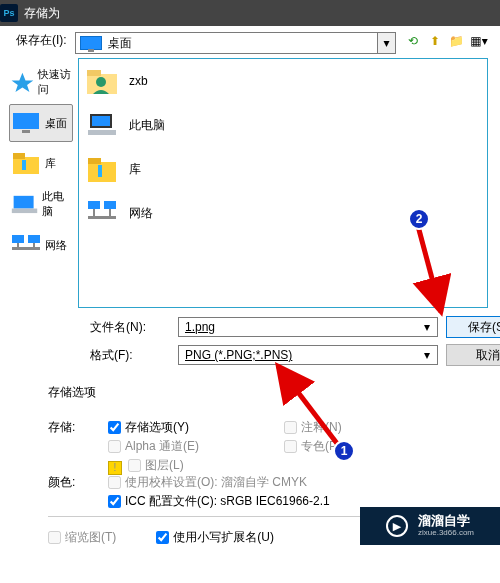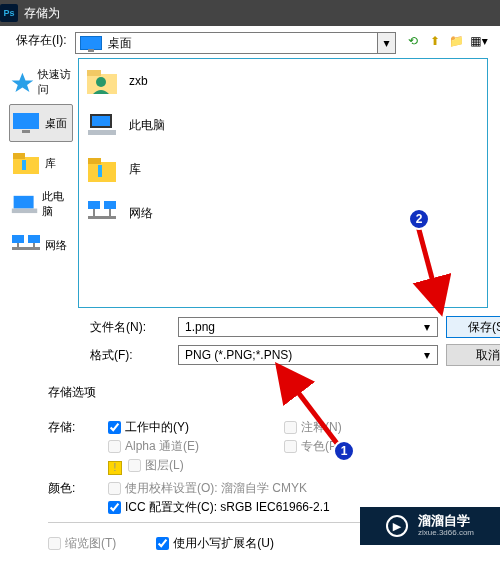--- a/index.html
+++ b/index.html
@@ -20,21 +20,21 @@
   .places { width: 74px; display: flex; flex-direction: column; align-items: center; padding-top: 4px; gap: 2px; }
   .place { width: 64px; display: flex; align-items: center; padding: 4px 0; font-size: 11px; gap: 3px; border: 1px solid transparent; }
   .place.sel { background: #e8e8e8; border: 1px solid #888; border-radius: 2px; }
   .place svg { width: 32px; height: 28px; }
 
   .item-list { flex: 1; height: 250px; border: 1px solid #2da3cc; background: #fff; overflow: auto; }
   .row { display: flex; align-items: center; height: 44px; padding: 0 6px; gap: 10px; font-size: 12px; }
   .row svg { width: 34px; height: 34px; }
 
   .fields { display: grid; grid-template-columns: 80px 260px 84px; gap: 6px 8px; padding: 8px 12px 8px 90px; font-size: 12px; align-items: center; }
-  .combo { height: 20px; border: 1px solid #7a7a7a; display: flex; align-items: center; padding: 0 6px; position: relative; background: #fff; }
+  .combo { height: 20px; border: 1px solid #7a7a7a; display: flex; align-items: center; padding: 0 6px; position: relative; background: #fff; text-decoration: underline; }
   .combo .arrow { position: absolute; right: 2px; top: 2px; width: 16px; height: 14px; display: flex; align-items: center; justify-content: center; }
   .btn { height: 22px; border: 1px solid #0078d7; background: #e5f1fb; display: flex; align-items: center; justify-content: center; font-size: 12px; }
   .btn.plain { border-color: #adadad; background: #e1e1e1; }
 
   .options { padding: 6px 40px 6px 48px; font-size: 12px; }
   .opt-title { margin: 4px 0 18px 0; }
   .opt-grid { display: grid; grid-template-columns: 60px 1fr 1fr; row-gap: 2px; align-items: center; padding-left: 0; }
   .cb { display: flex; align-items: center; gap: 4px; }
   .cb input { width: 13px; height: 13px; }
   .dis { color: #8c8c8c; }
@@ -172,21 +172,21 @@
   </div>
   <div class="btn plain">取消</div>
 </div>
 
 <div class="options">
   <div class="opt-title">存储选项</div>
   <div class="opt-grid">
     <span>存储:</span>
     <label class="cb">
         <input type="checkbox" checked="" style="">
-        <span>工作中的(Y)</span>
+        <span>存储选项(Y)</span>
       </label>
     <label class="cb dis">
         <input type="checkbox" disabled="" style="">
         <span>注释(N)</span>
       </label>
 
     <span></span>
     <label class="cb dis">
         <input type="checkbox" disabled="" style="">
         <span>Alpha 通道(E)</span>
@@ -198,21 +198,21 @@
 
     <span></span>
     <label class="cb dis">
         <span class="warn">!</span>
         <input type="checkbox" disabled="" style="">
         <span>图层(L)</span>
       </label>
     <span></span>
   </div>
 
-  <div class="opt-grid" style="margin-top:6px">
+  <div class="opt-grid" style="">
     <span>颜色:</span>
     <label class="cb dis" style="grid-column:2/4">
         <input type="checkbox" disabled="" style="">
         <span>使用校样设置(O): 溜溜自学 CMYK</span>
       </label>
     <span></span>
     <label class="cb" style="grid-column:2/4">
         <input type="checkbox" checked="" style="">
         <span>ICC 配置文件(C): sRGB IEC61966-2.1</span>
       </label>

